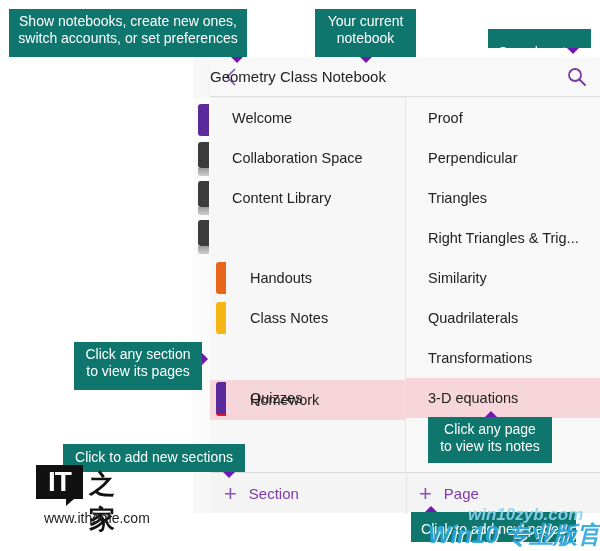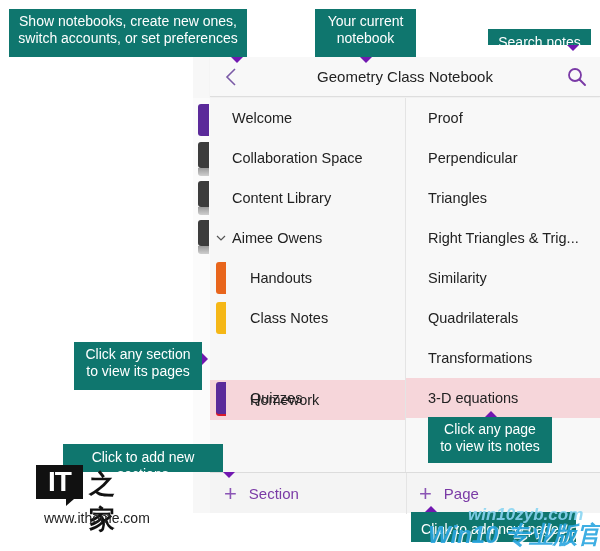--- a/index.html
+++ b/index.html
@@ -2,21 +2,21 @@
 <html><head>
 <meta charset="utf-8">
 <style>
   * { box-sizing: border-box; margin: 0; padding: 0; }
   html, body { width: 600px; height: 551px; background: #ffffff; overflow: hidden; }
   body { position: relative; font-family: "Liberation Sans", "DejaVu Sans", sans-serif; color: #1d1d1d; }
 
   .app { position: absolute; left: 193px; top: 57px; width: 407px; height: 456px; background: #f7f7f7; }
   .app-header { position: absolute; left: 17px; top: 0; width: 390px; height: 40px; background: #f8f8f8; border-bottom: 1px solid #dedede; box-shadow: 0 1px 2px rgba(0,0,0,0.04); }
   .back-btn { position: absolute; left: 12px; top: 8px; width: 20px; height: 24px; cursor: pointer; }
-  .notebook-title { position: absolute; left: 0; right: 0; top: 11px; text-align: center; font-size: 15px; color: #222; }
+  .notebook-title { position: absolute; left: 0; right: 0; top: 11px; font-size: 15px; color: #222; }
   .search-btn { position: absolute; right: 12px; top: 9px; width: 22px; height: 22px; cursor: pointer; }
 
   .sections-pane { position: absolute; left: 17px; top: 41px; width: 196px; height: 374px; background: #f7f7f7; border-right: 1px solid #e4e4e4; }
   .pages-pane { position: absolute; left: 213px; top: 41px; width: 194px; height: 374px; background: #f8f8f8; }
 
   .tabs-strip { position: absolute; left: 0; top: 41px; width: 17px; height: 374px; background: #fbfbfb; }
 
   .row { position: absolute; left: 0; height: 40px; width: 100%; display: flex; align-items: center; font-size: 14.5px; color: #222; cursor: pointer; }
   .row.selected { background: #f6d6da; }
   .row .label { white-space: nowrap; }
@@ -80,26 +80,20 @@
   <div class="sections-pane" data-name="sections-pane">
     <div class="row" data-name="section-item-welcome" style="top:0;padding-left:22px;">
       <span class="label" data-name="section-label">Welcome</span>
     </div>
     <div class="row" data-name="section-item-collaboration-space" style="top:40px;padding-left:22px;">
       <span class="label" data-name="section-label">Collaboration Space</span>
     </div>
     <div class="row" data-name="section-item-content-library" style="top:80px;padding-left:22px;">
       <span class="label" data-name="section-label">Content Library</span>
     </div>
-    <div class="row" data-name="section-group-aimee-owens" style="top:120px;padding-left:22px;">
-      <svg class="chevron" data-name="chevron-down-icon" viewBox="0 0 10 10" style="left:6px;top:15px;">
-        <polyline points="1,3 5,7 9,3" fill="none" stroke="#555" stroke-width="1.2"></polyline>
-      </svg>
-      <span class="label" data-name="section-group-label">Aimee Owens</span>
-    </div>
     <div class="row" data-name="section-item-handouts" style="top:160px;padding-left:40px;">
       <span class="sec-tab" data-name="section-color-tab" style="left:6px;top:4px;background:#e8651c;"></span>
       <span class="label" data-name="section-label">Handouts</span>
     </div>
     <div class="row" data-name="section-item-class-notes" style="top:200px;padding-left:40px;">
       <span class="sec-tab" data-name="section-color-tab" style="left:6px;top:4px;background:#f5b716;"></span>
       <span class="label" data-name="section-label">Class Notes</span>
     </div>
     <div class="row selected" data-name="section-item-homework" style="top:240px;padding-left:40px;margin-top:42px;">
       <span class="sec-tab" data-name="section-color-tab" style="left:6px;top:4px;background:#d81b2c;"></span>
@@ -156,38 +150,38 @@
   <div data-name="callout-text">switch accounts, or set preferences</div>
   <style>.callout[data-name="callout-notebooks"]::after{left:222px;}</style>
 </div>
 
 <div class="callout down" data-name="callout-current-notebook" style="left:315px;top:9px;width:101px;height:48px;">
   <div data-name="callout-text">Your current</div>
   <div data-name="callout-text">notebook</div>
   <style>.callout[data-name="callout-current-notebook"]::after{left:45px;}</style>
 </div>
 
-<div class="callout down" data-name="callout-search" style="left:488px;top:29px;width:103px;height:16px;padding-top:5px;">
+<div class="callout down" data-name="callout-search" style="left:488px;top:29px;width:103px;height:16px;padding-top:15px;">
   <div data-name="callout-text">Search notes</div>
   <style>.callout[data-name="callout-search"]::after{left:79px;}</style>
 </div>
 
 <div class="callout right" data-name="callout-sections" style="left:74px;top:342px;width:128px;height:48px;">
   <div data-name="callout-text">Click any section</div>
   <div data-name="callout-text">to view its pages</div>
   <style>.callout[data-name="callout-sections"]::after{top:11px;}</style>
 </div>
 
 <div class="callout up" data-name="callout-pages" style="left:428px;top:417px;width:124px;height:46px;">
   <div data-name="callout-text">Click any page</div>
   <div data-name="callout-text">to view its notes</div>
   <style>.callout[data-name="callout-pages"]::after{left:57px;}</style>
 </div>
 
-<div class="callout down" data-name="callout-add-sections" style="left:63px;top:444px;width:160px;height:28px;padding-top:5px;">
+<div class="callout down" data-name="callout-add-sections" style="left:63px;top:444px;width:182px;height:28px;padding-top:5px;">
   <div data-name="callout-text">Click to add new sections</div>
   <style>.callout[data-name="callout-add-sections"]::after{left:160px;}</style>
 </div>
 
 <div class="callout up" data-name="callout-add-pages" style="left:411px;top:512px;width:165px;height:30px;padding-top:9px;">
   <div data-name="callout-text">Click to add new pages</div>
   <style>.callout[data-name="callout-add-pages"]::after{left:14px;}</style>
 </div>
 
 <div class="logo" data-name="ithome-logo">

